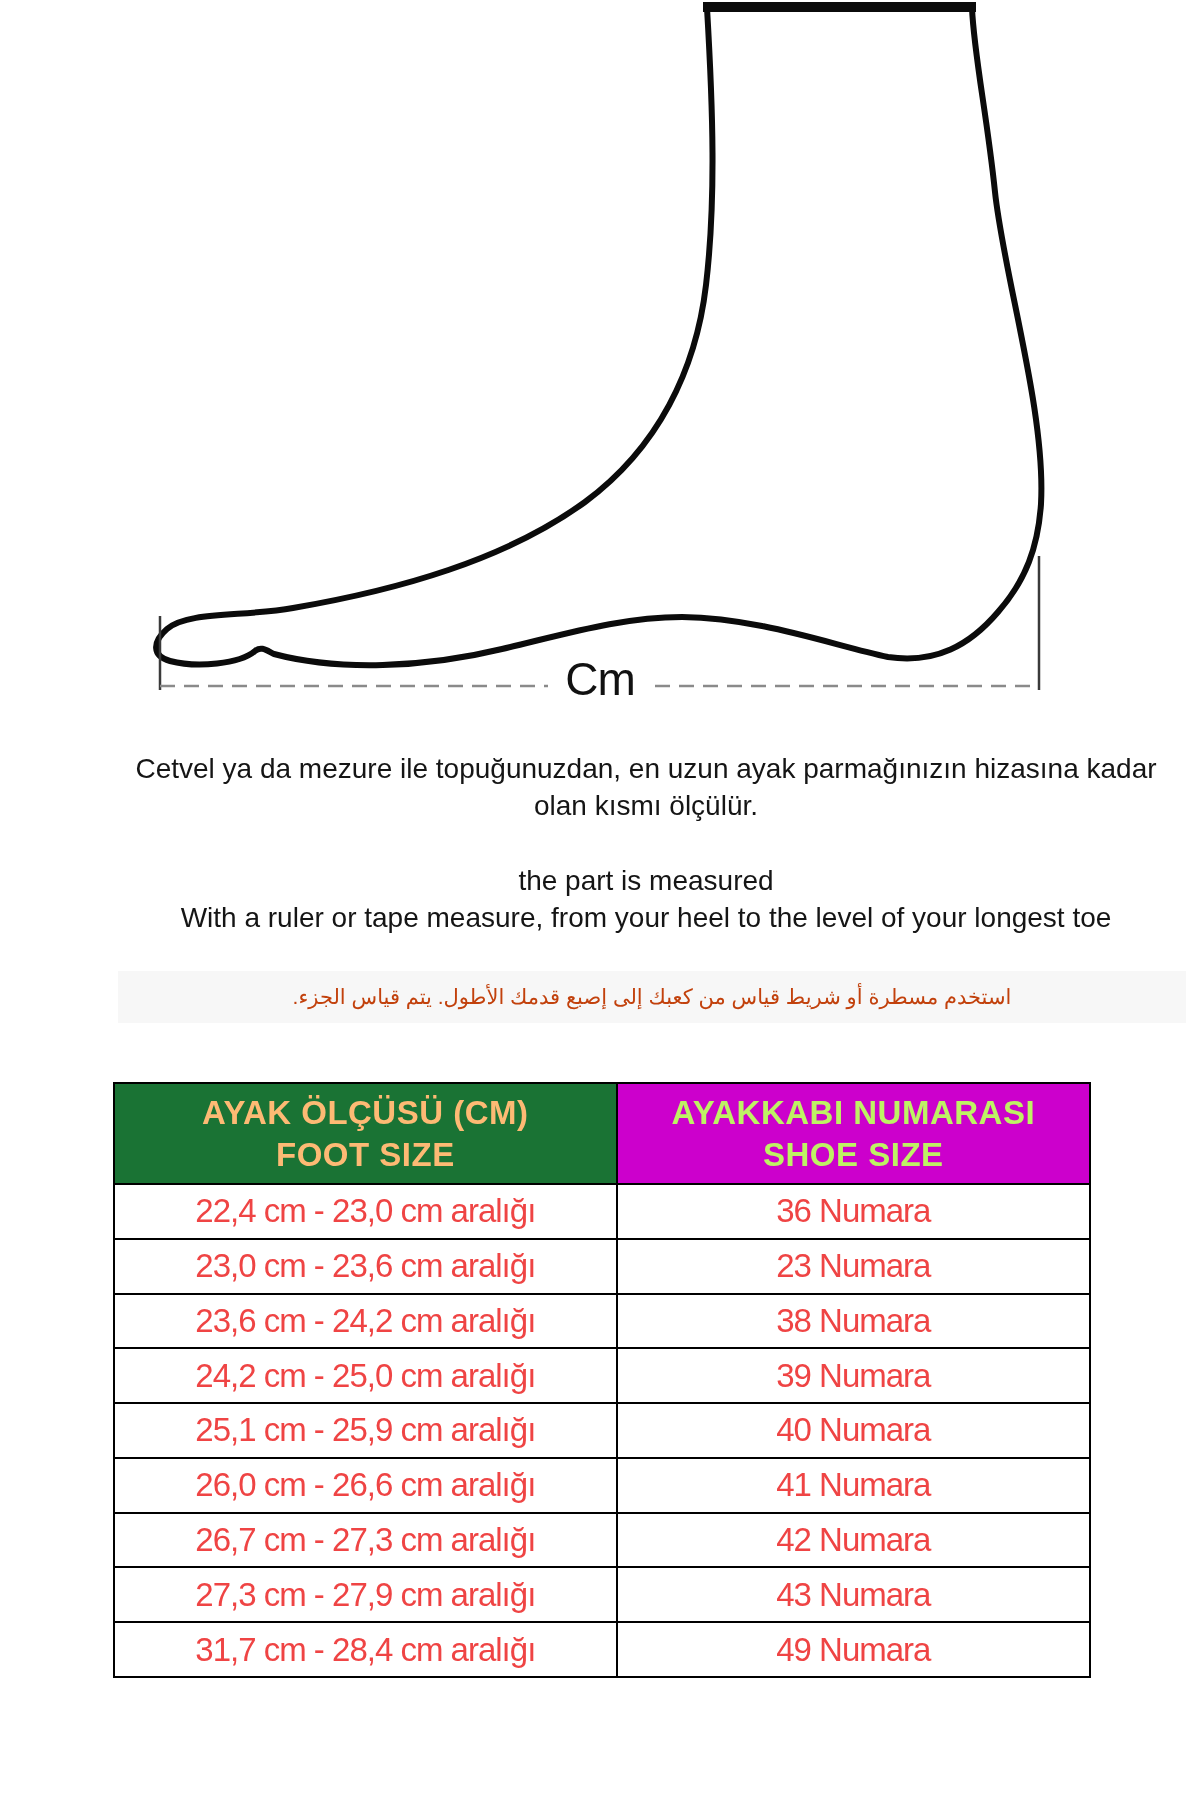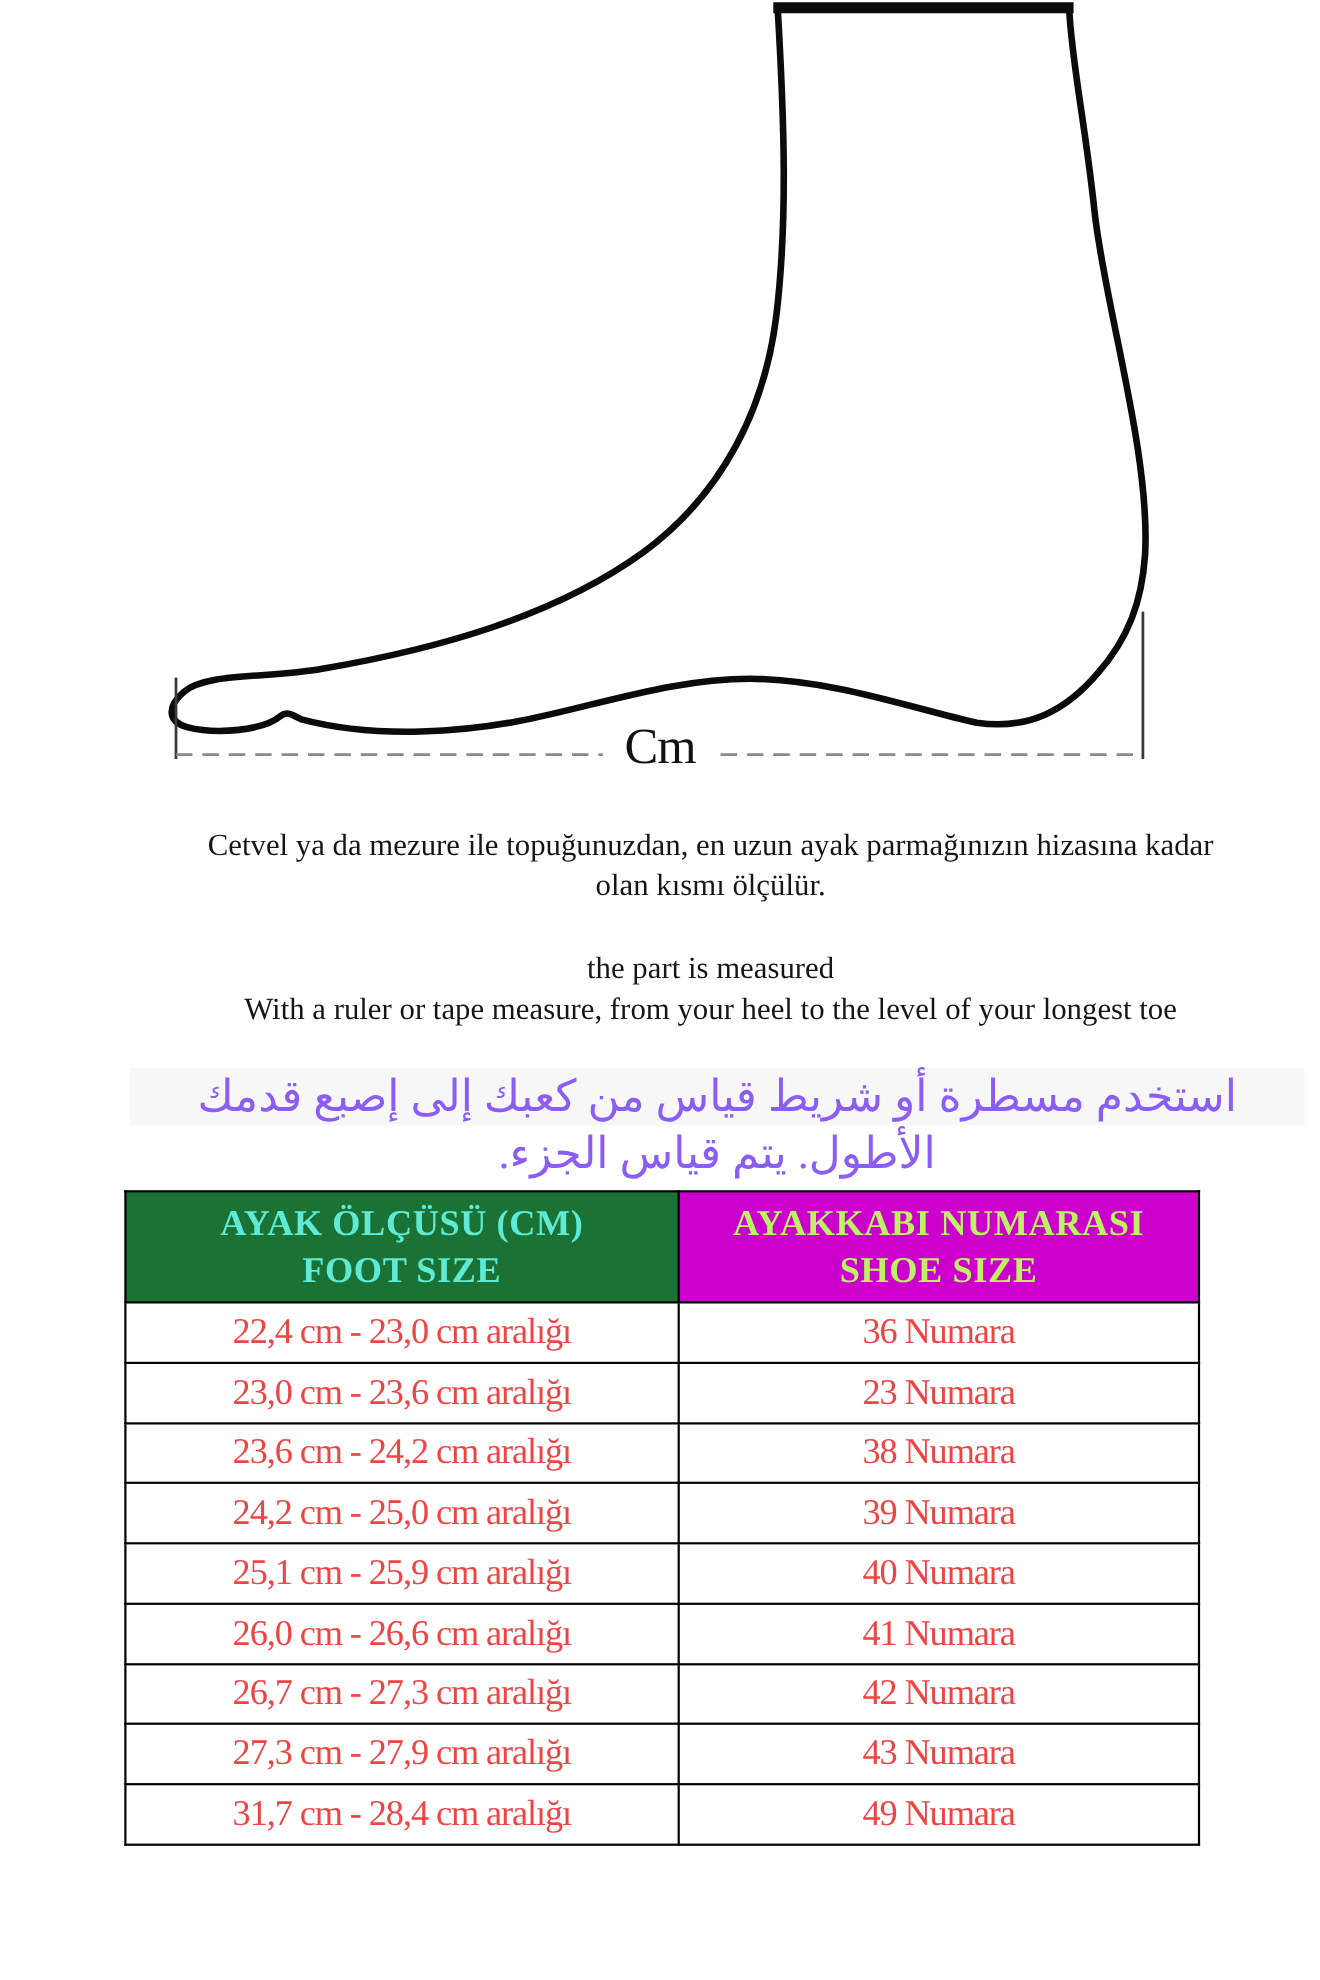--- a/index.html
+++ b/index.html
@@ -1,21 +1,21 @@
 <!DOCTYPE html>
 <html><head>
 <meta charset="utf-8">
 <style>
   html, body { margin: 0; padding: 0; background: #ffffff; }
   .page {
     position: relative;
     width: 1200px;
     height: 1800px;
     background: #ffffff;
-    font-family: Liberation Serif, serif;
+    font-family: Liberation Sans, sans-serif;
     overflow: hidden;
   }
   
   .foot-figure {
     position: absolute;
     left: 0; top: 0;
     width: 1200px; height: 720px;
   }
   .cm-label {
     position: absolute;
@@ -40,23 +40,23 @@
   .instr-tr { top: 750px; }
   .instr-en { top: 862px; }
   .instr-ar {
     position: absolute;
     left: 118px; top: 971px;
     width: 1068px;
     height: 52px;
     background: #f7f7f7;
     text-align: center;
     direction: rtl;
-    font-size: 40px;
+    font-size: 21px;
     line-height: 52px;
-    color: #8b5cf6;
+    color: #c2410c;
   }
   
   .size-table-wrap {
     position: absolute;
     left: 113px; top: 1082px;
     width: 978px; height: 596px;
   }
   table.size-table {
     width: 100%; height: 100%;
     border-collapse: collapse;
@@ -132,21 +132,21 @@
   <div class="instr-ar">استخدم مسطرة أو شريط قياس من كعبك إلى إصبع قدمك الأطول.  يتم قياس الجزء.</div>
 
   <div class="size-table-wrap">
     <table class="size-table">
       <colgroup>
           <col class="c-foot">
           <col class="c-shoe">
         </colgroup>
       <thead>
         <tr>
-          <th class="hdr" style="background: rgb(26, 115, 52); color: #5eead4;">
+          <th class="hdr" style="background: rgb(26, 115, 52); color: #fdba74;">
             <span>AYAK ÖLÇÜSÜ (CM)</span>
             <span>FOOT SIZE</span>
           </th>
           <th class="hdr" style="background: rgb(204, 0, 204); color: #bef264;">
             <span>AYAKKABI NUMARASI</span>
             <span>SHOE SIZE</span>
           </th>
         </tr>
       </thead>
       <tbody>

